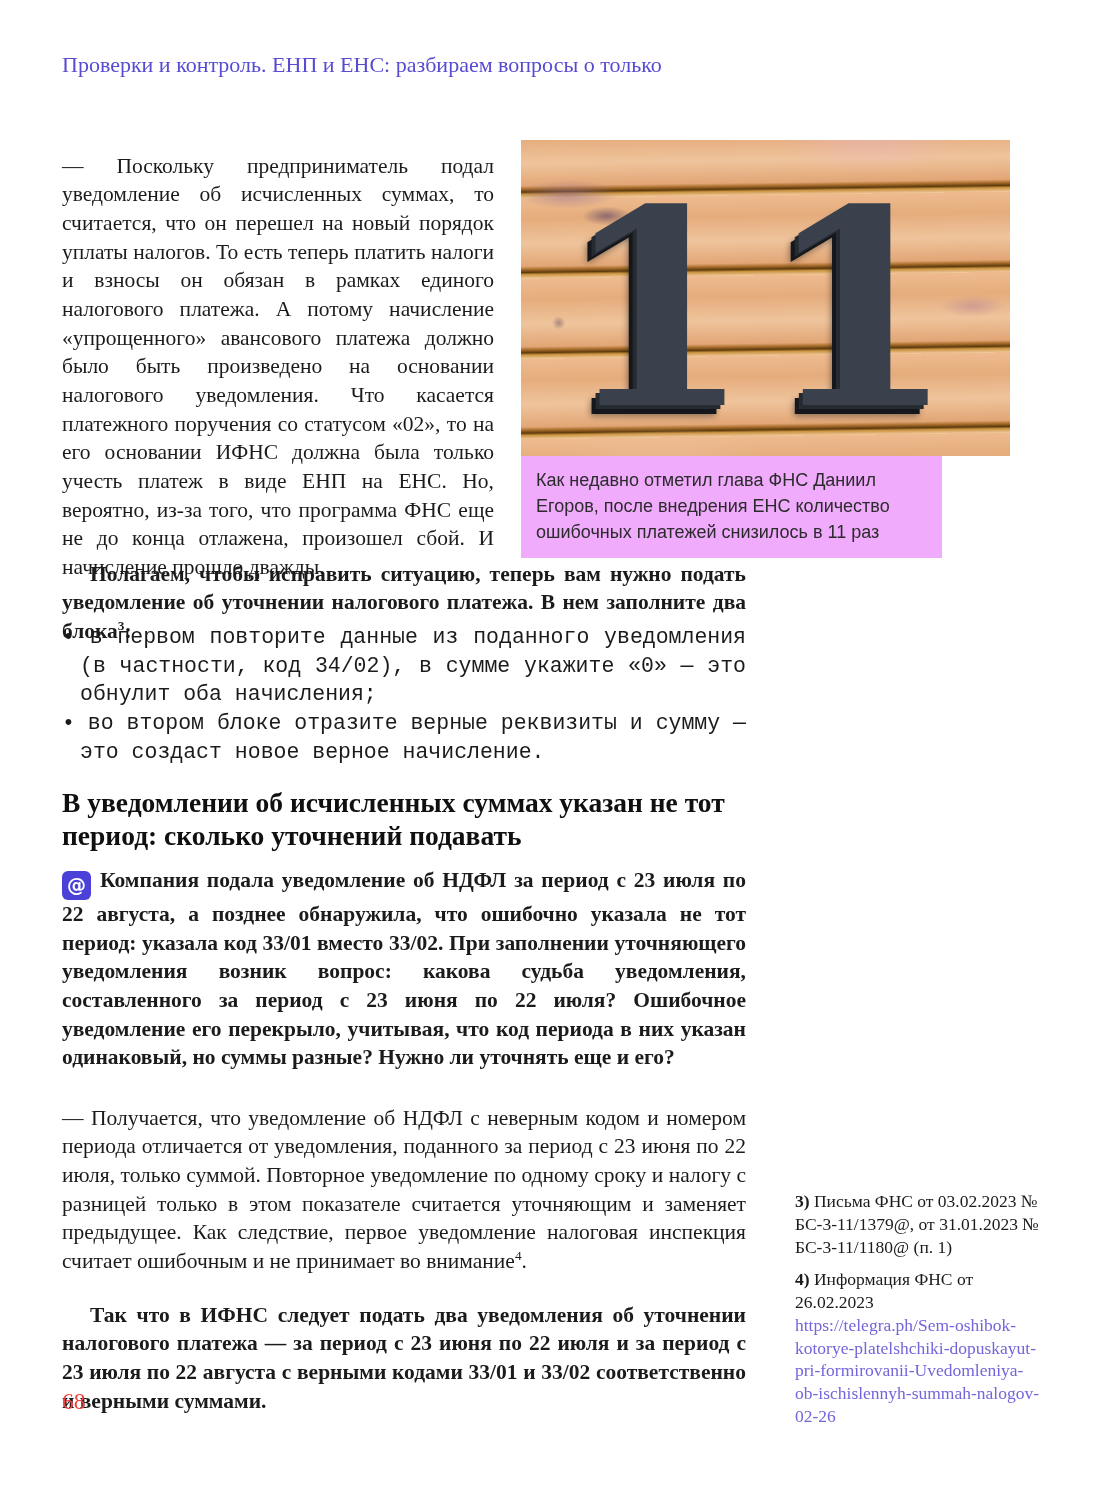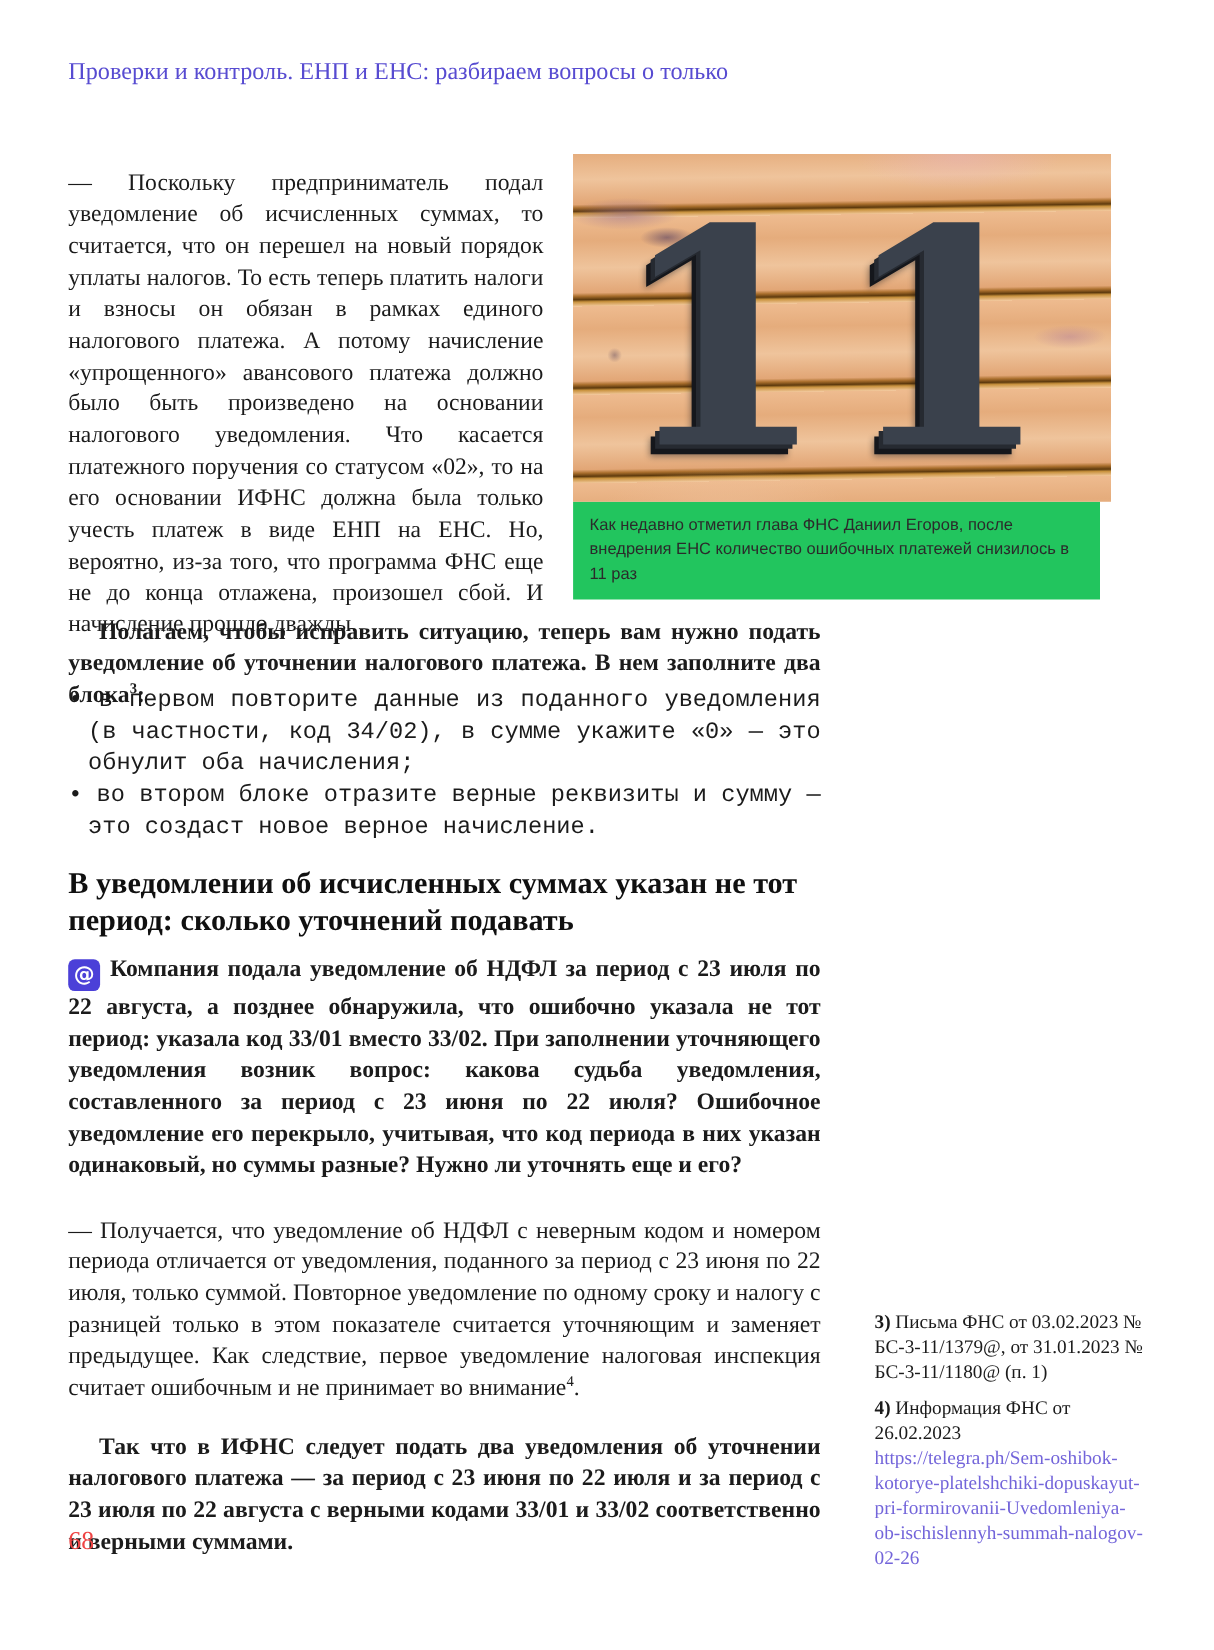--- a/index.html
+++ b/index.html
@@ -48,25 +48,25 @@
   .big-number{
     position:absolute;left:0;top:34px;width:100%;
     text-align:center;
     font-family:"DejaVu Serif", serif;font-weight:bold;
     font-size:272px;line-height:1;
     letter-spacing:14px;
     color:#3a414c;
     text-shadow:-4px 4px 0 #262a31,-8px 9px 0 #15171c,-9px 11px 6px rgba(20,20,25,.45);
   }
   .figcap{
-    width:479px;box-sizing:border-box;
-    background:#22c55e;
+    width:421px;box-sizing:border-box;
+    background:#f0abfc;
     padding:11px 15px 13px 15px;
     font-family:"Liberation Sans", sans-serif;
-    font-size:15px;line-height:1.45;color:#2b2b2b;
+    font-size:18px;line-height:1.45;color:#2b2b2b;
   }
   
   .para{
     position:absolute;left:62px;width:684px;
     font-size:21.5px;line-height:1.335;text-align:justify;
   }
   .indent{ text-indent:28px;font-weight:bold; }
   sup{font-size:62%;line-height:0;}
   .bullets{
     position:absolute;left:62px;top:623px;width:684px;

